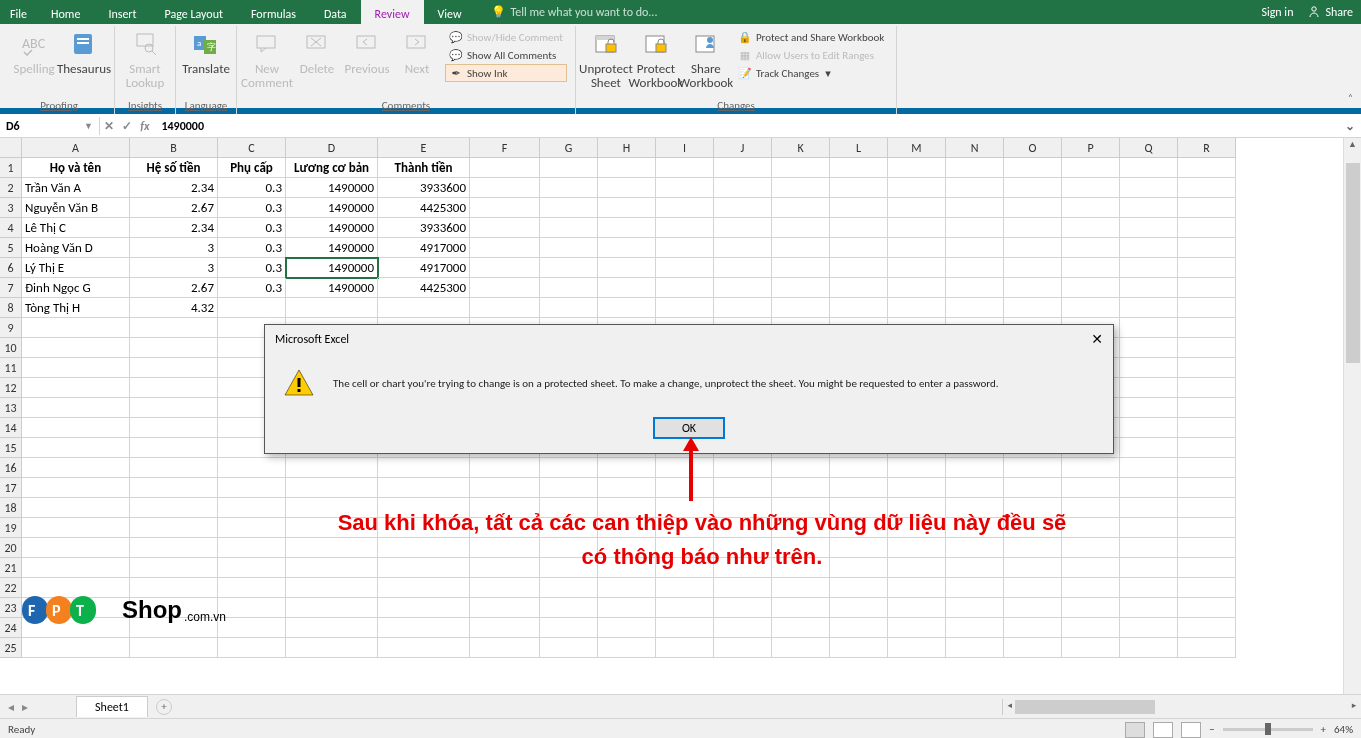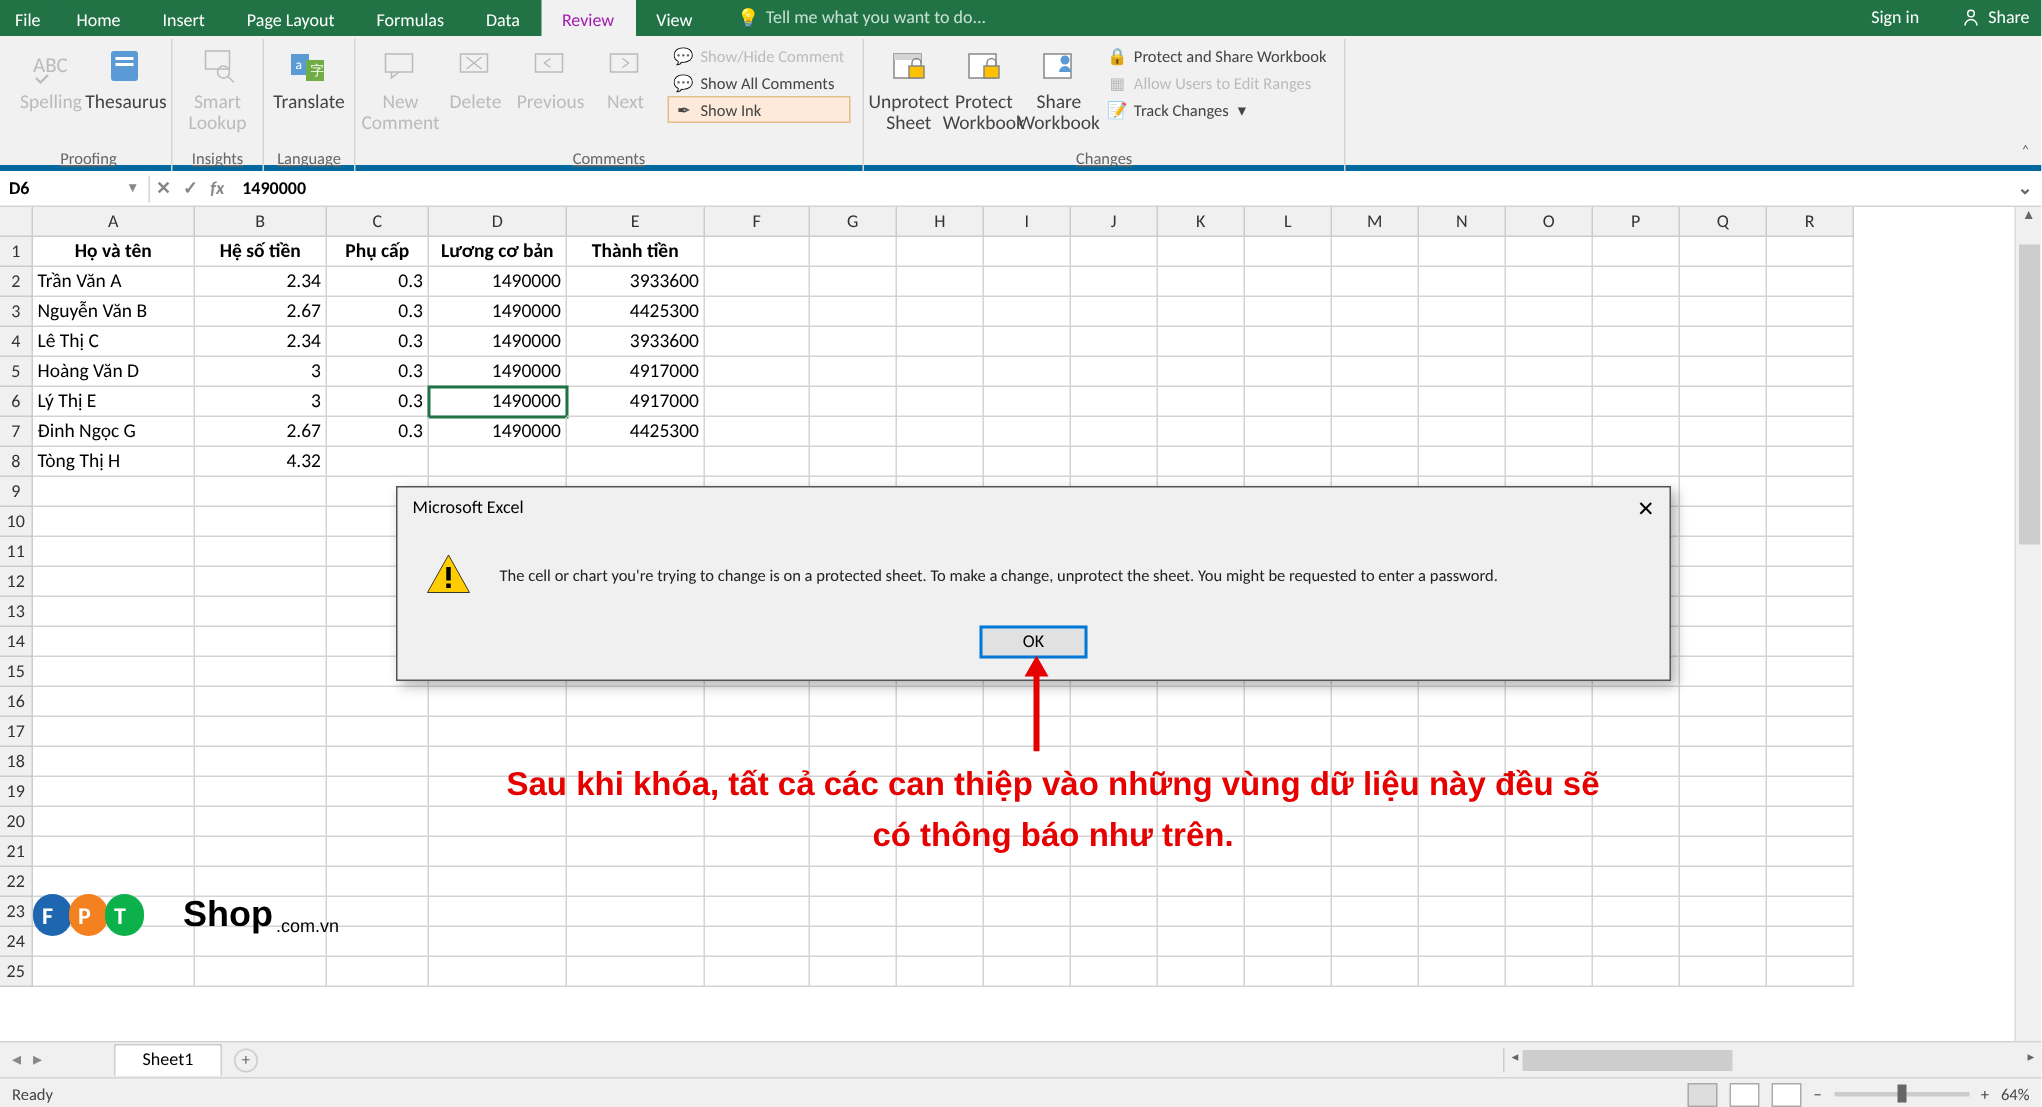--- a/index.html
+++ b/index.html
@@ -1,23 +1,23 @@
 <!DOCTYPE html>
 <html><head>
 <meta charset="utf-8">
 <style>
 * { margin: 0; padding: 0; box-sizing: border-box; font-family: "Segoe UI", Calibri, sans-serif; }
 body { background: #fff; width: 1361px; height: 738px; overflow: hidden; position: relative; font-size: 12px; }
 .menubar { background: #217346; color: #fff; height: 24px; display: flex; align-items: stretch; }
 .menubar .tab { padding: 4px 14px 0 14px; cursor: pointer; font-size: 12px; display: flex; align-items: center; }
 .menubar .tab.active { background: #f1f1f1; color: #a21caf; }
 .menubar .tab.file { background: #217346; color: #fff; padding-left: 10px; padding-right: 10px; }
-.menubar .right { margin-left: auto; display: flex; align-items: center; padding-right: 8px; gap: 28px; }
+.menubar .right { margin-left: auto; display: flex; align-items: center; padding-right: 8px; gap: 14px; }
 .menubar .tell { color: #c7e0d4; margin-left: 16px; display: flex; align-items: center; gap: 4px; }
-.ribbon { background: #f1f1f1; border-bottom: 4px solid #0369a1; height: 90px; display: flex; padding: 2px 4px 0 4px; position: relative; }
+.ribbon { background: #f1f1f1; border-bottom: 6px solid #0369a1; height: 90px; display: flex; padding: 2px 4px 0 4px; position: relative; }
 .rgroup { display: flex; flex-direction: column; align-items: center; border-right: 1px solid #d4d4d4; padding: 0 6px; height: 88px; }
 .rgroup .groupbody { display: flex; flex: 1; align-items: flex-start; gap: 2px; }
 .rgroup .glabel { font-size: 11px; color: #666; padding-bottom: 2px; text-decoration: underline; }
 .rbtn { display: flex; flex-direction: column; align-items: center; justify-content: flex-start; width: 48px; text-align: center; cursor: pointer; padding: 2px 2px 0 2px; color: #bbb; }
 .rbtn.enabled { color: #444; }
 .rbtn .ic { width: 32px; height: 32px; display: flex; align-items: center; justify-content: center; }
 .rbtn .lbl { font-size: 13px; line-height: 1.1; margin-top: 2px; }
 .rbtn-stack { display: flex; flex-direction: column; gap: 0px; padding: 2px 2px; }
 .rbtn-sm { display: flex; align-items: center; gap: 4px; font-size: 11px; color: #444; padding: 2px 4px; cursor: pointer; white-space: nowrap; }
 .rbtn-sm.active { background: #fdeada; border: 1px solid #e0c090; padding: 1px 3px; }

